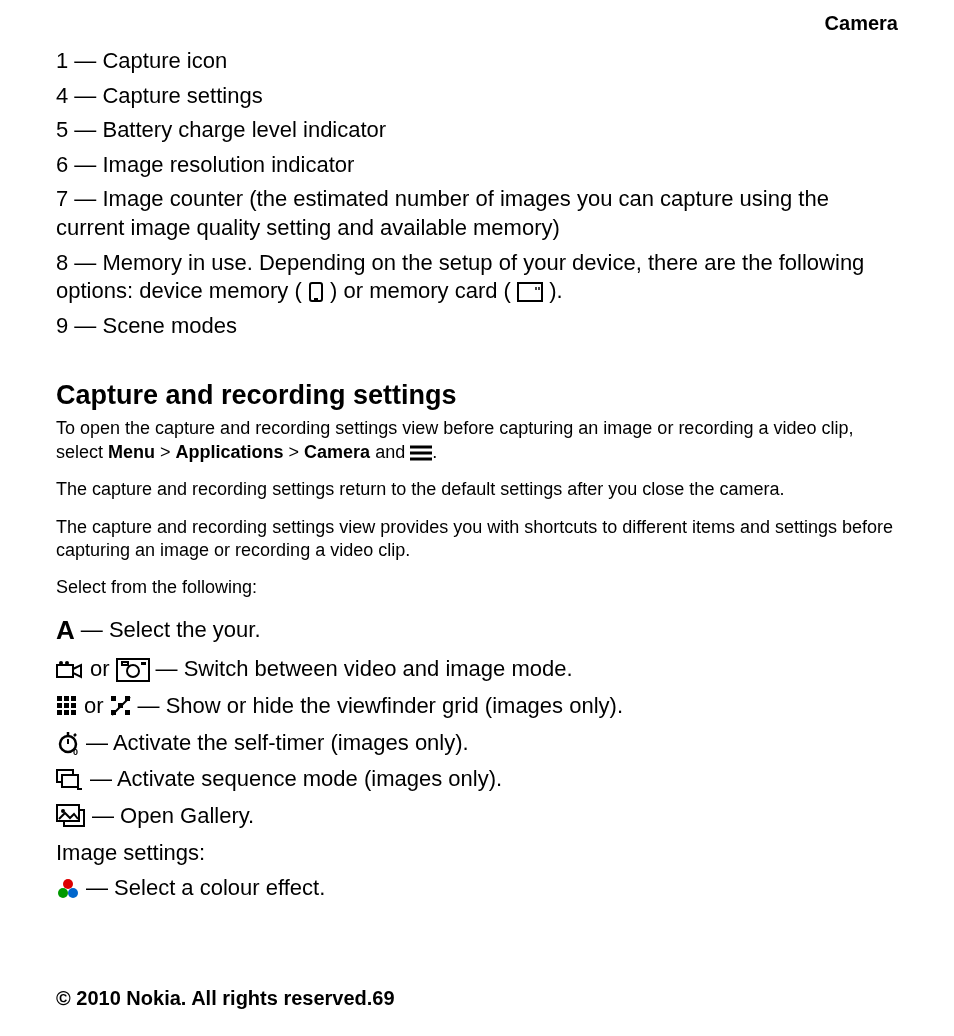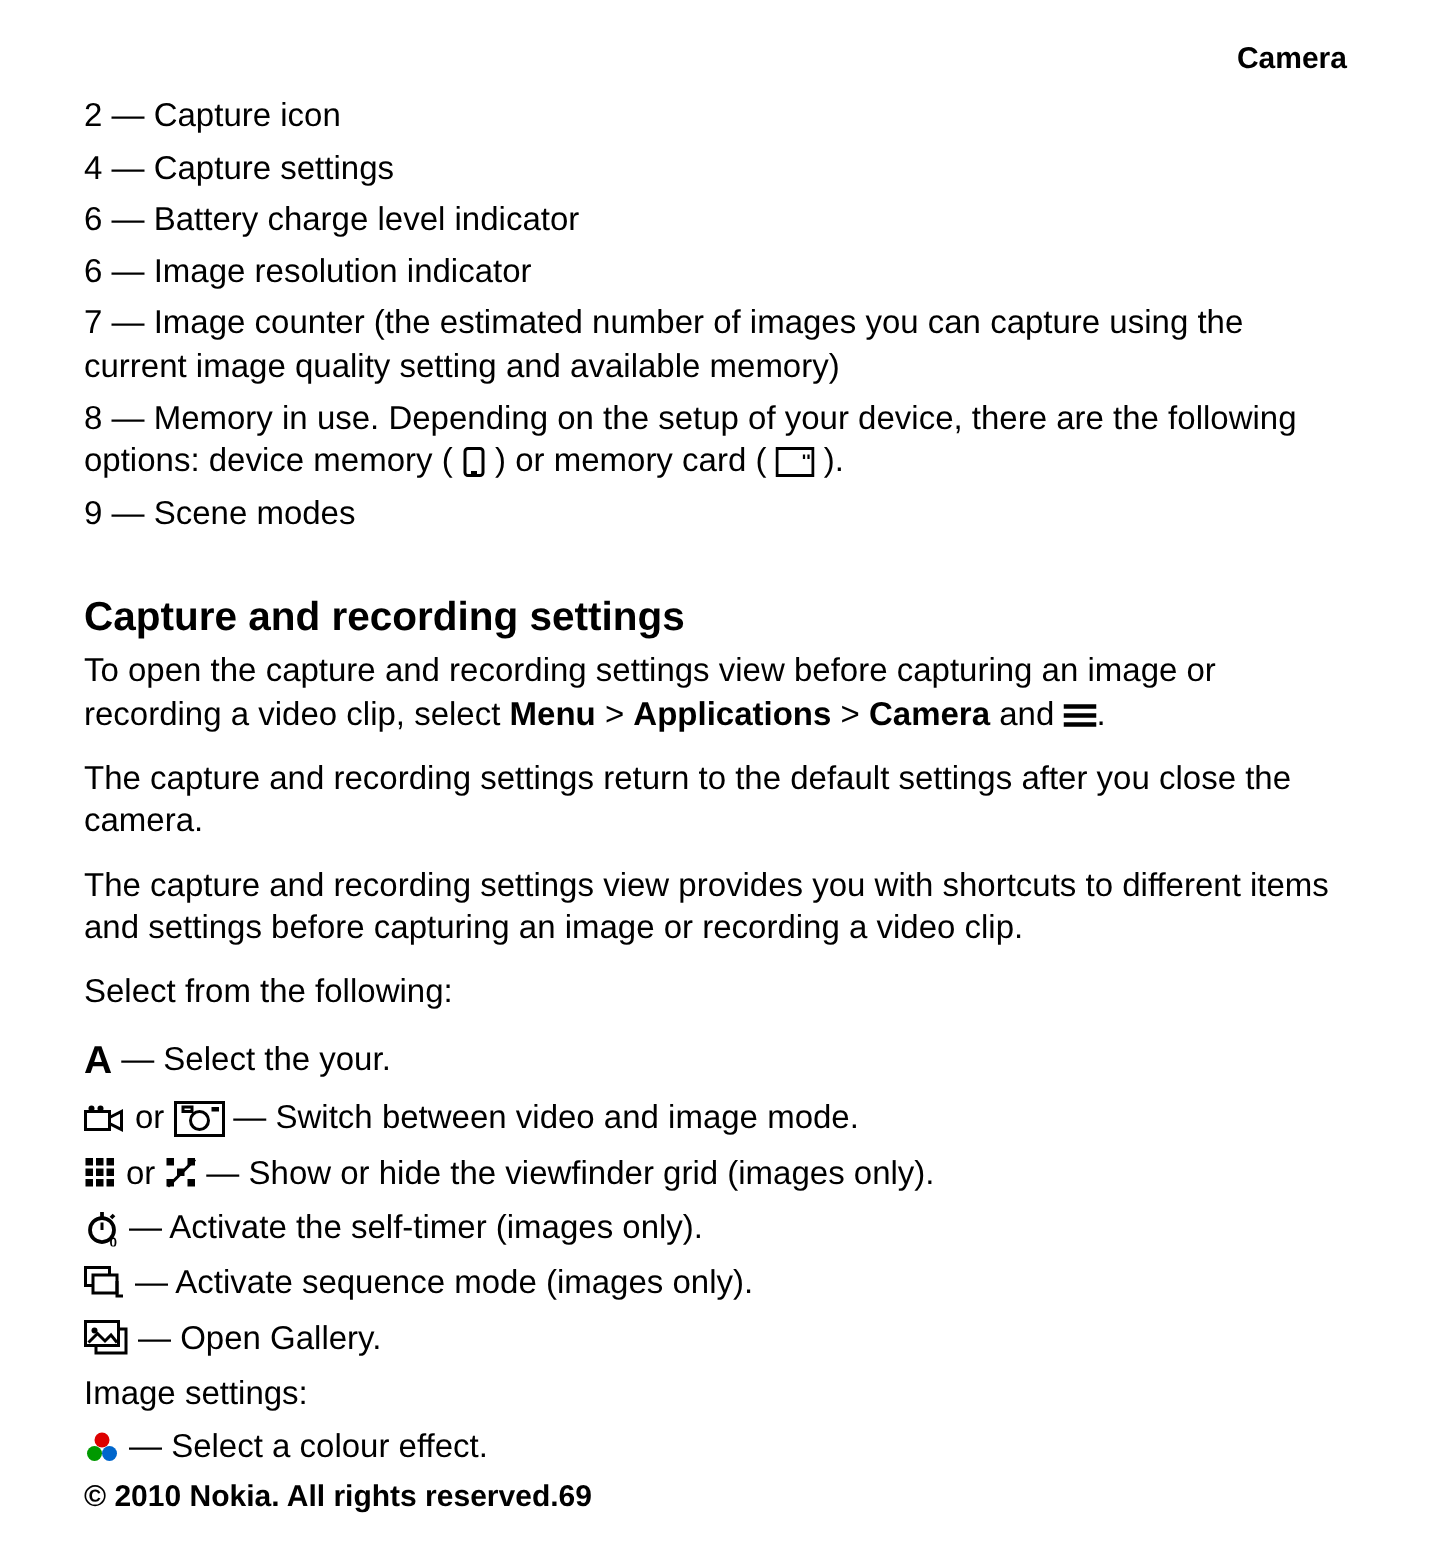--- a/index.html
+++ b/index.html
@@ -5,41 +5,41 @@
   body {
     margin: 0;
     font-family: Arial, Helvetica, sans-serif;
     background: #fff;
     color: #000;
   }
   .page {
     width: 954px;
     height: 1036px;
     box-sizing: border-box;
-    padding: 28px 56px 20px 56px;
+    padding: 12px 56px 20px 56px;
     position: relative;
   }
   .header {
     text-align: right;
     font-weight: bold;
     font-size: 20px;
     margin-bottom: 12px;
   }
   .item {
     font-size: 22px;
     margin: 6px 0;
     line-height: 1.3;
   }
   h2 {
     font-size: 27px;
     font-weight: bold;
     margin: 40px 0 6px 0;
   }
   .para {
-    font-size: 22px;
+    font-size: 18px;
     margin: 6px 0 14px 0;
     line-height: 1.3;
   }
   .bold { font-weight: bold; }
   .opt-row {
     font-size: 22px;
     margin: 8px 0;
     line-height: 1.3;
     display: flex;
     align-items: center;
@@ -64,23 +64,23 @@
     font-size: 22px;
     margin: 10px 0 6px 0;
   }
 </style>
 </head>
 <body>
 
 <div class="page">
   <div class="header">Camera</div>
 
-  <div class="item">2 — Capture icon</div>
+  <div class="item">1 — Capture icon</div>
   <div class="item">4 — Capture settings</div>
-  <div class="item">6 — Battery charge level indicator</div>
+  <div class="item">5 — Battery charge level indicator</div>
   <div class="item">6 — Image resolution indicator</div>
   <div class="item">7 — Image counter (the estimated number of images you can capture using the current image quality setting and available memory)</div>
 
   <div class="item">
     <span>8 — Memory in use. Depending on the setup of your device, there are the following options: device memory (</span>
     <span class="icon">
       <svg width="16" height="22" viewBox="0 0 16 22">
           <rect x="2" y="2" width="12" height="18" rx="2" fill="none" stroke="#000" stroke-width="2"></rect>
           <rect x="6" y="17" width="4" height="2" fill="#000"></rect>
         </svg>

